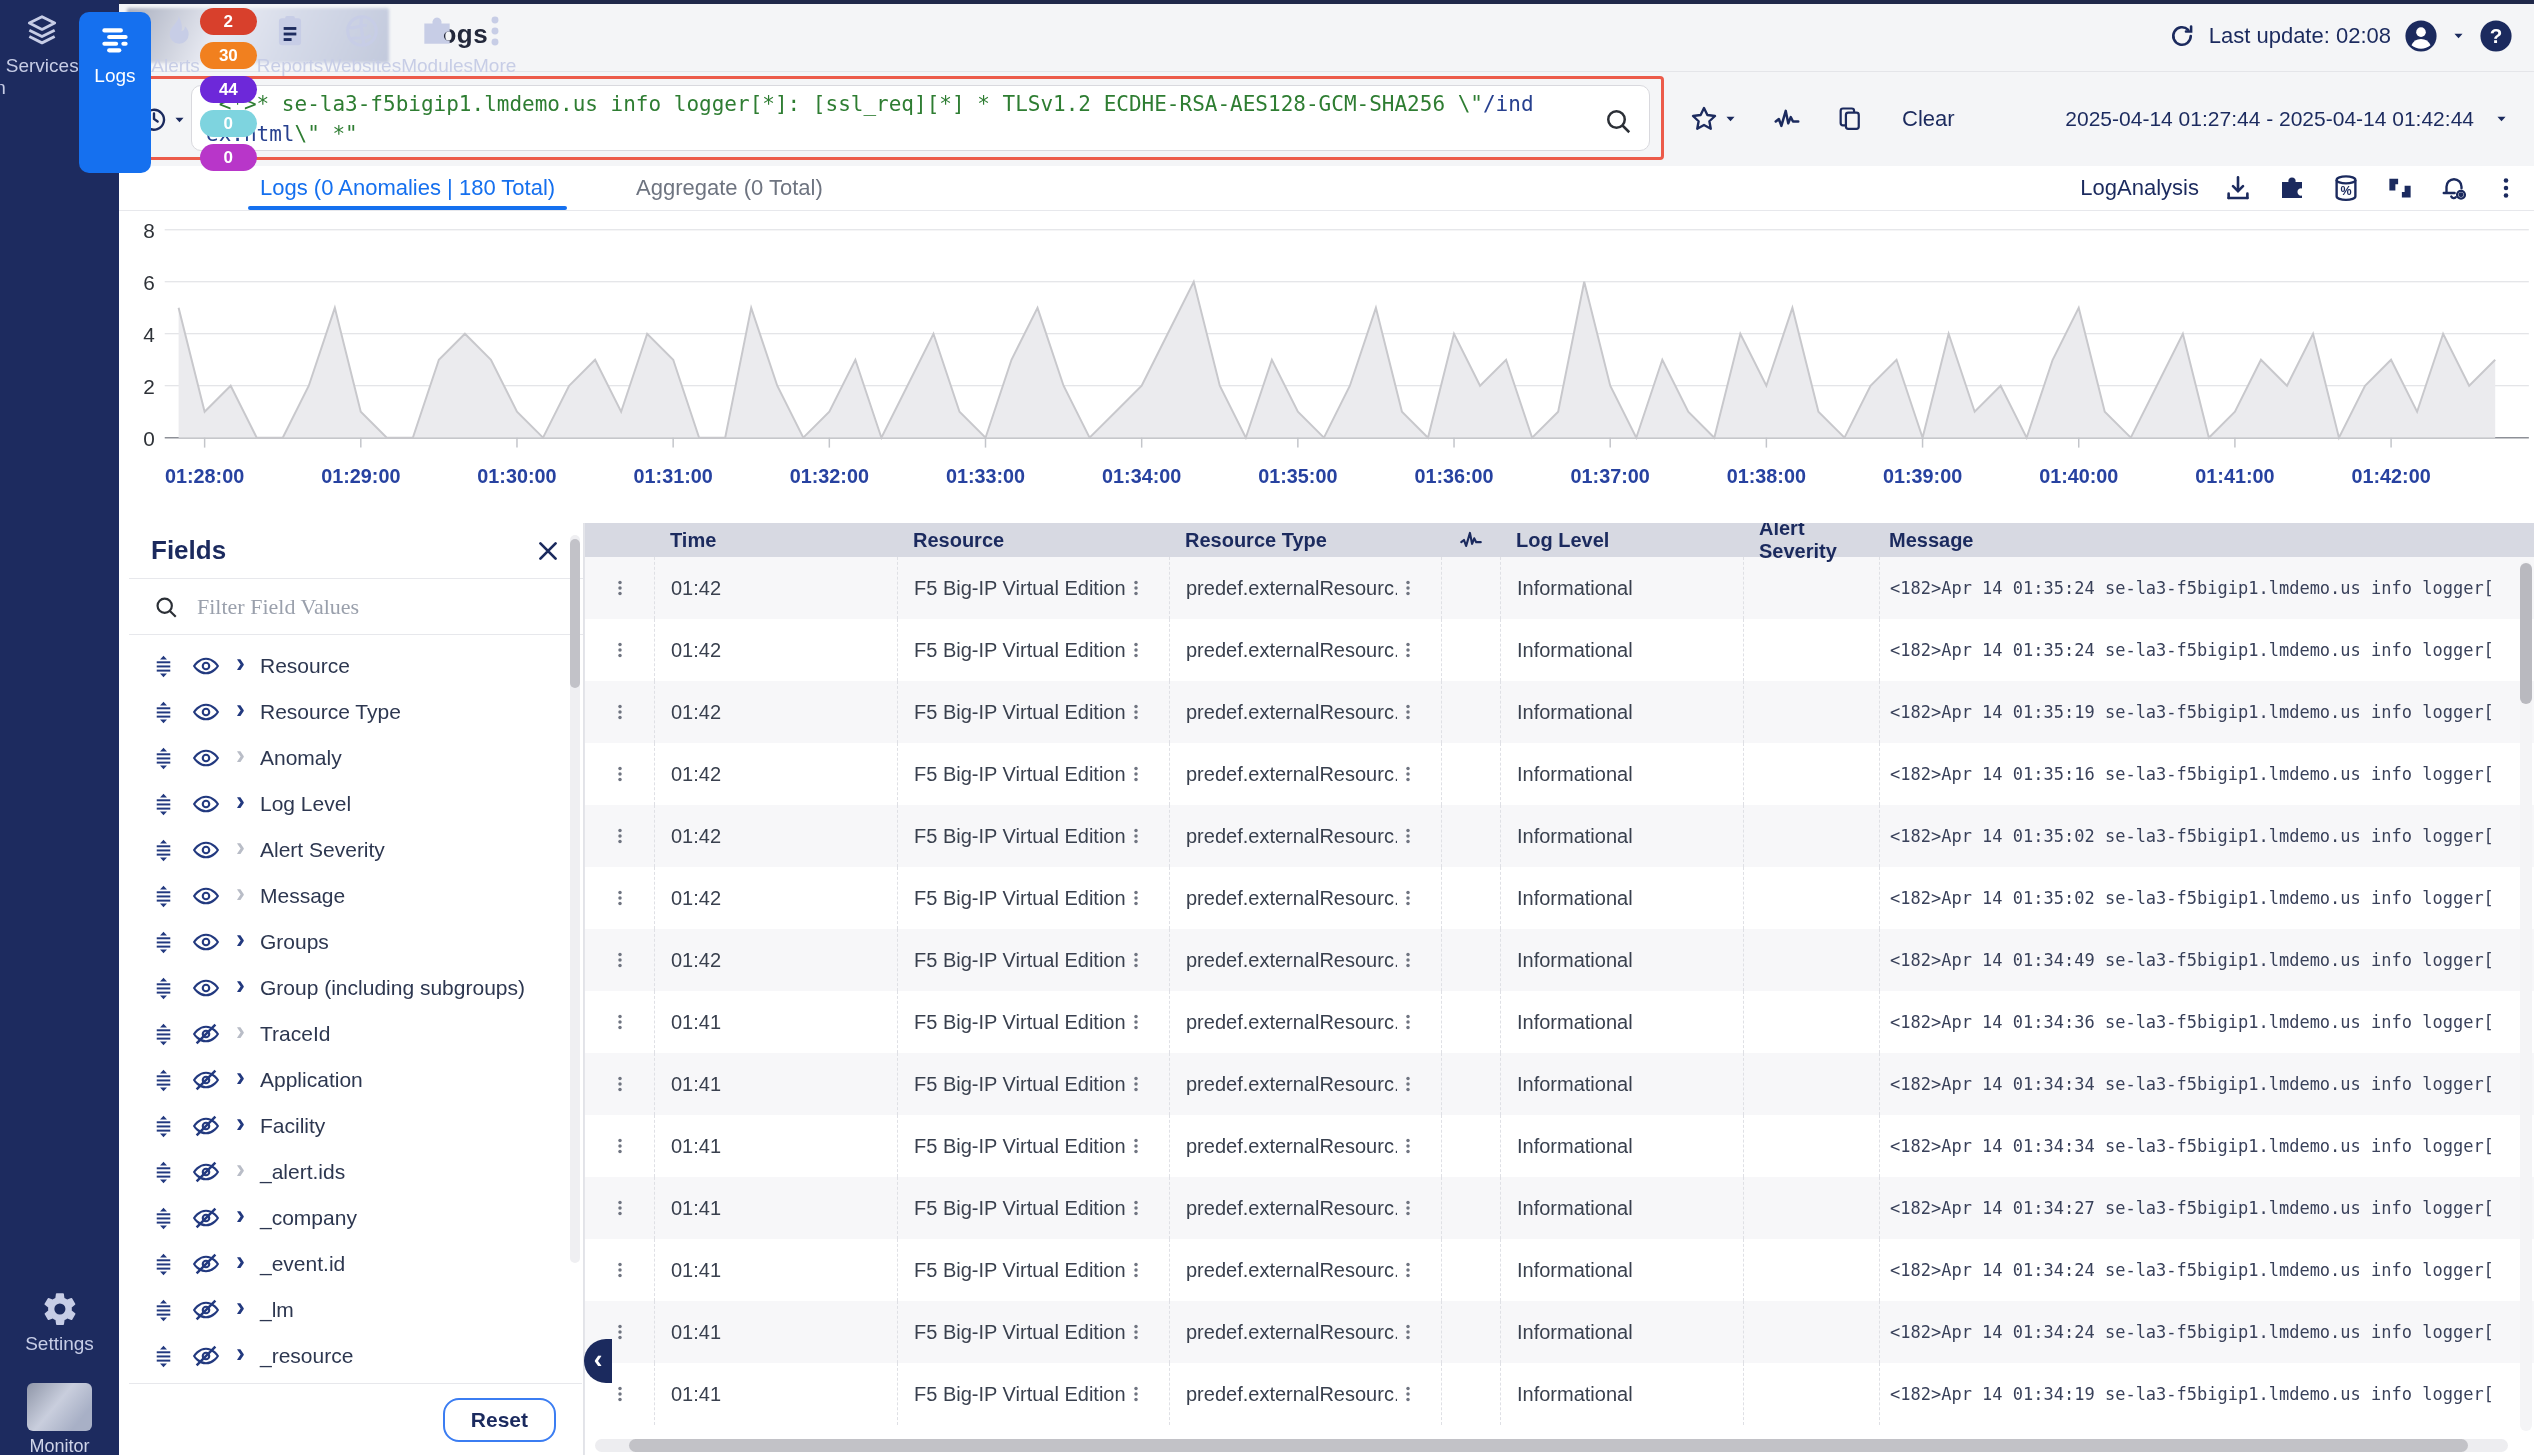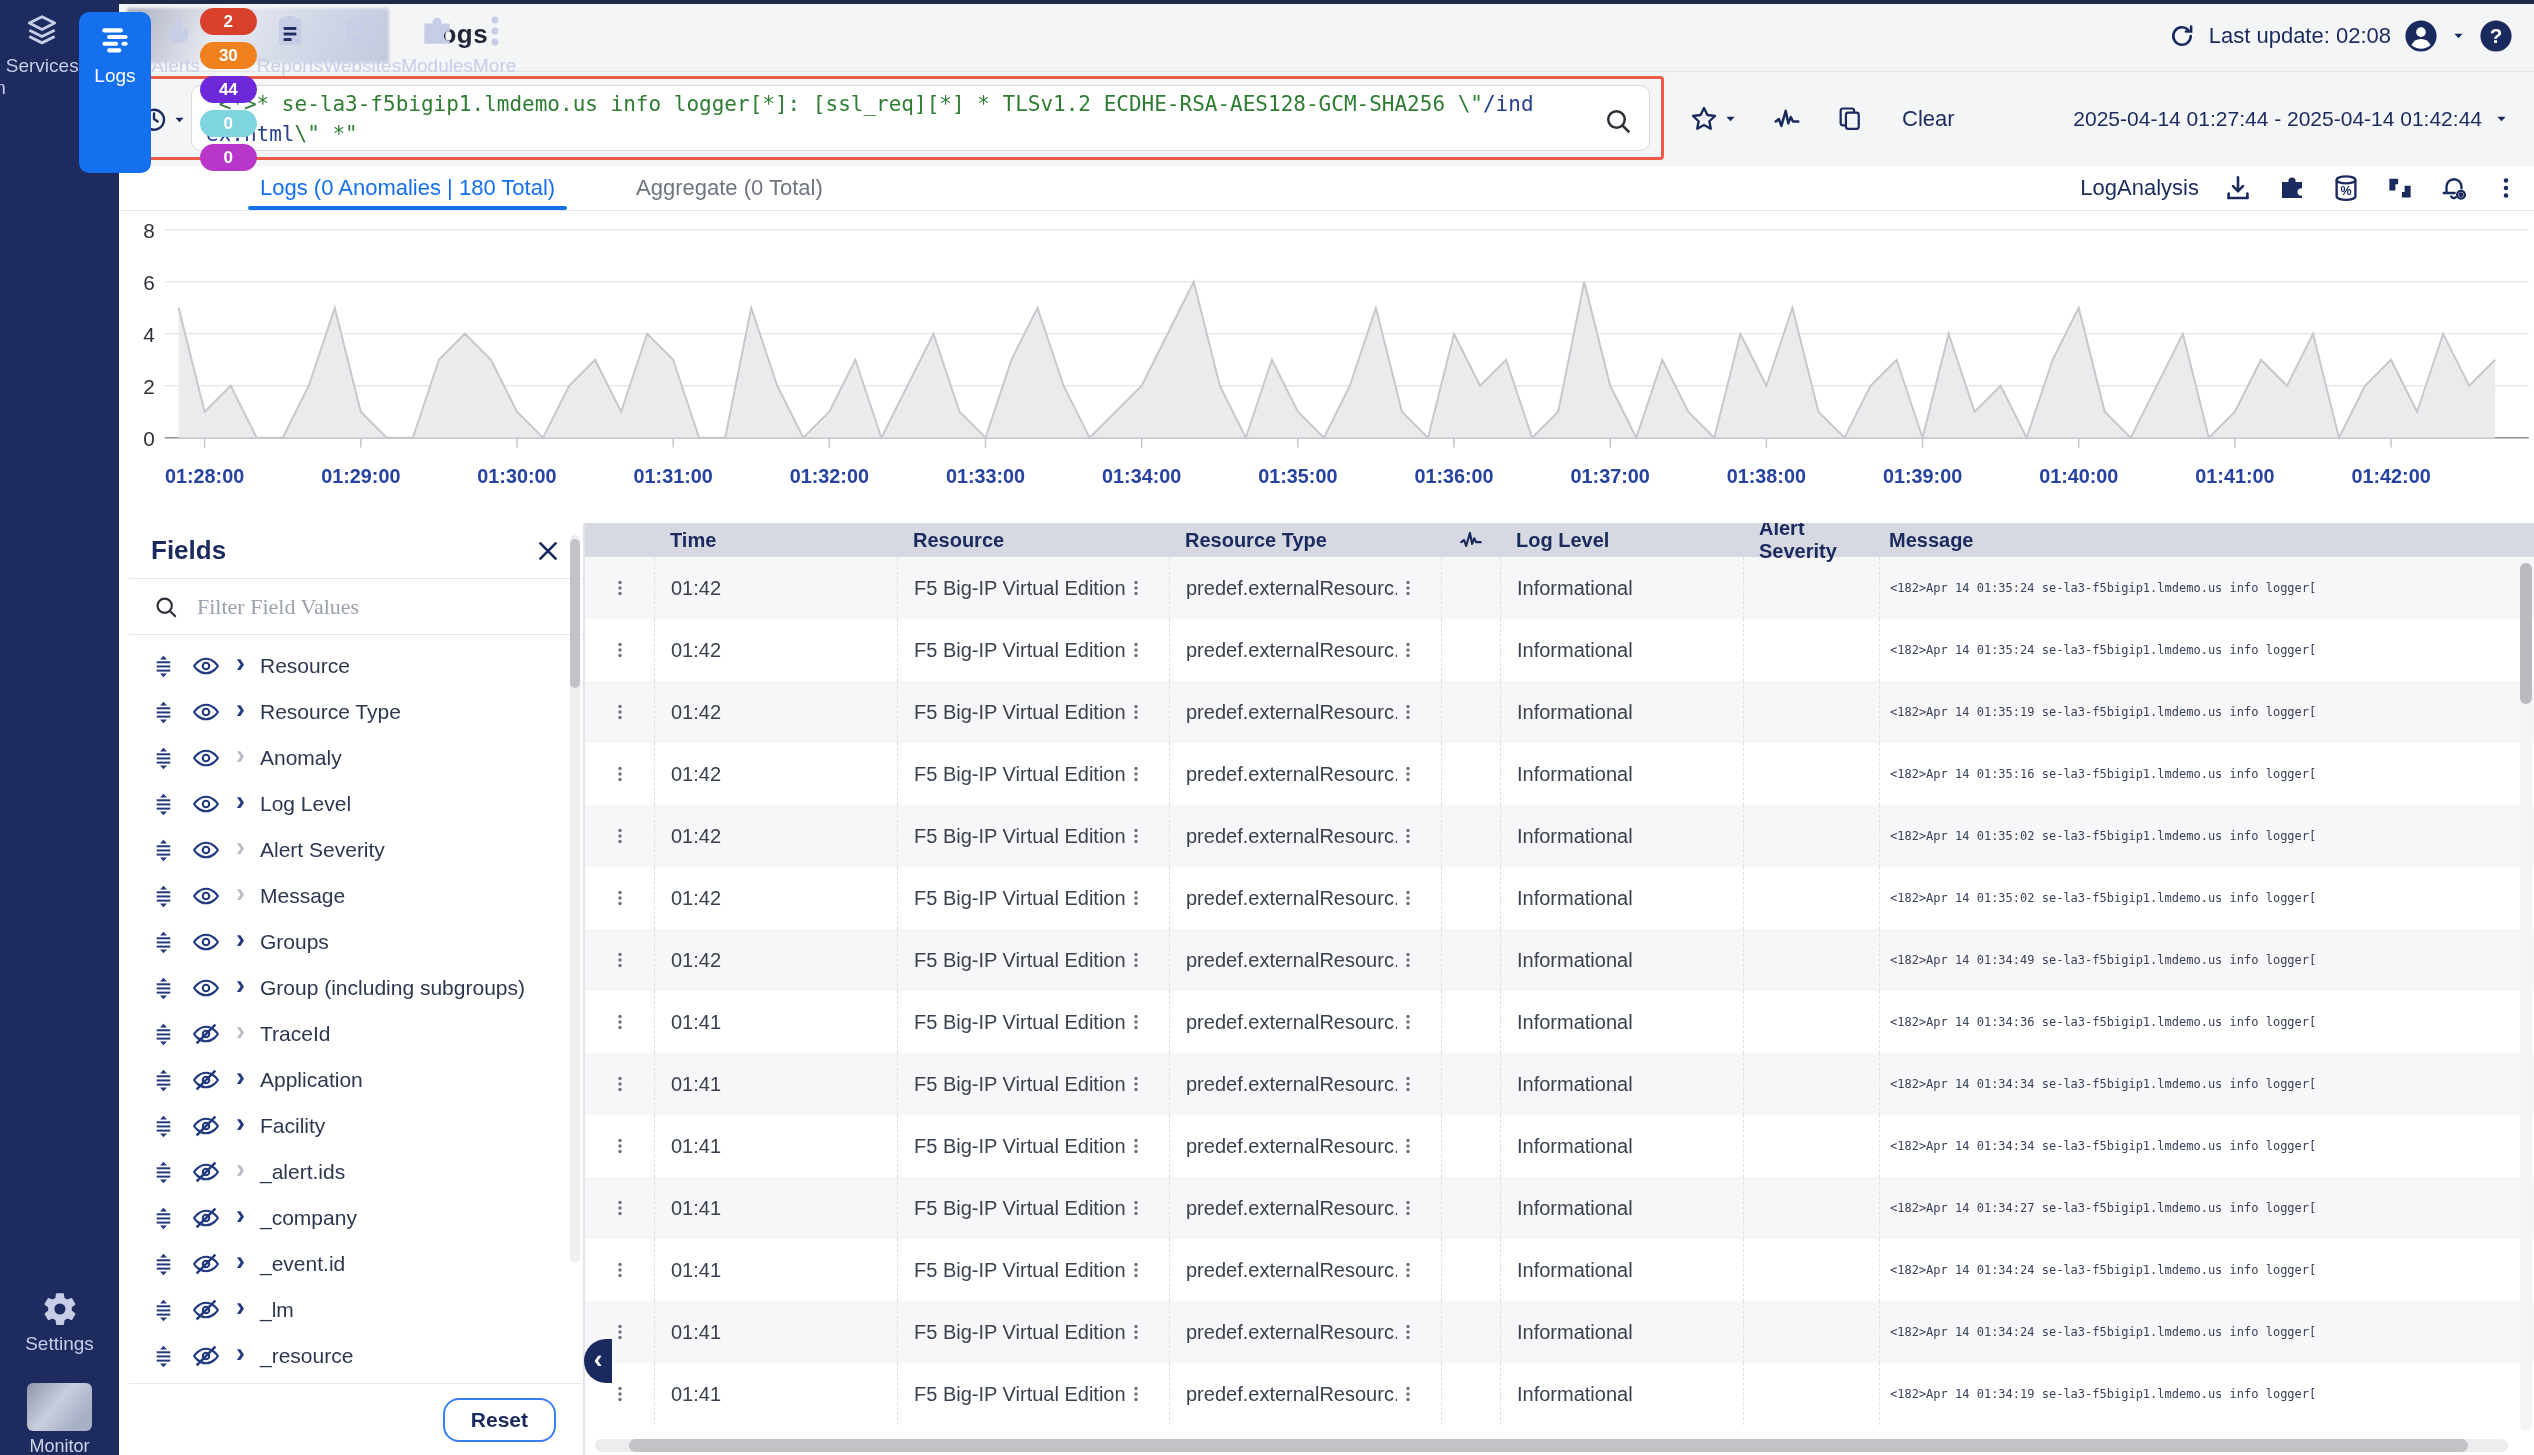--- a/index.html
+++ b/index.html
@@ -47,21 +47,21 @@
   .qhist{position:absolute;left:9px;top:25px;display:flex;align-items:center;gap:3px;color:var(--navy)}
   .qinput{position:absolute;left:61px;top:6px;height:66px;width:1459px;background:#fff;
           border:1px solid #d9d9de;border-radius:10px;box-sizing:border-box;cursor:text}
   .qtext{position:absolute;left:14px;top:3px;width:1340px;font-family:"DejaVu Sans Mono",monospace;
          font-size:21px;line-height:30px;word-break:break-all;white-space:pre-wrap}
   .q-green{color:var(--qgreen)} .q-navy{color:var(--qnavy)}
   .qsearch{position:absolute;right:16px;top:20px;color:#2b2f36}
   .sb-icons{position:absolute;left:1570px;top:0;height:95px;display:flex;align-items:center;gap:34px;color:var(--navy)}
   .starwrap{display:flex;align-items:center;gap:4px}
   .clear-link{font-size:22px;color:var(--navy);margin-left:4px;cursor:pointer}
-  .sb-time{position:absolute;right:26px;top:0;height:95px;display:flex;align-items:center;gap:12px;
+  .sb-time{position:absolute;right:26px;top:0;height:95px;display:flex;align-items:center;gap:20px;
            color:var(--navy);font-size:21px;cursor:pointer}
 
   
   #tabsrow{position:absolute;left:119px;top:166px;width:2416px;height:44px;background:#fff;border-bottom:1px solid #e7e8ec}
   .tab{position:absolute;top:0;height:43px;display:flex;align-items:center;font-size:22px;cursor:pointer}
   .tab.logs{left:141px;color:var(--accent)}
   .tab.logs::after{content:"";position:absolute;left:-12px;right:-12px;bottom:-1px;height:4px;background:var(--accent);border-radius:2px}
   .tab.agg{left:517px;color:#6e7480}
   .la-cluster{position:absolute;right:16px;top:0;height:44px;display:flex;align-items:center;gap:24px;color:var(--navy)}
   .la-text{font-size:22px}
@@ -105,21 +105,21 @@
   .t-row .t-cell+.t-cell{border-left:1px dashed #dfe0e5}
   .c0{width:69px;justify-content:center}
   .c1{width:243px;padding-left:16px}
   .c2{width:272px;padding-left:16px;justify-content:space-between;padding-right:22px}
   .c3{width:272px;padding-left:16px;justify-content:space-between;padding-right:22px}
   .c4{width:59px;justify-content:center}
   .c5{width:243px;padding-left:16px}
   .c6{width:136px;padding-left:16px}
   .c7{flex:1;padding-left:10px}
   .cell-text{font-size:20px;color:#39404e;white-space:nowrap;overflow:hidden}
-  .msg{font-family:"DejaVu Sans Mono",monospace;font-size:12px;color:#39415a;white-space:nowrap}
+  .msg{font-family:"DejaVu Sans Mono",monospace;font-size:17px;color:#39415a;white-space:nowrap}
   .kebab{color:#6f7480;cursor:pointer}
   .kebab svg{width:22px;height:22px}
   .hdr-pulse{color:var(--navy)}
   .hdr-pulse svg{width:26px;height:26px}
   .t-vscroll{position:absolute;right:2px;top:38px;width:12px;bottom:24px;background:#f4f4f6;border-radius:6px}
   .t-vthumb{position:absolute;top:2px;left:0;width:12px;height:141px;background:#b9b9bf;border-radius:6px;cursor:pointer}
   .t-hscroll{position:absolute;left:10px;right:26px;bottom:3px;height:13px;background:#ededf0;border-radius:7px}
   .t-hthumb{position:absolute;left:34px;right:40px;top:0;height:13px;background:#c2c2c7;border-radius:7px;cursor:pointer}
   .collapse-handle{position:absolute;left:584px;top:1339px;width:28px;height:44px;background:var(--navy);
                    border-radius:22px 0 0 22px;color:#fff;display:flex;align-items:center;justify-content:center;

